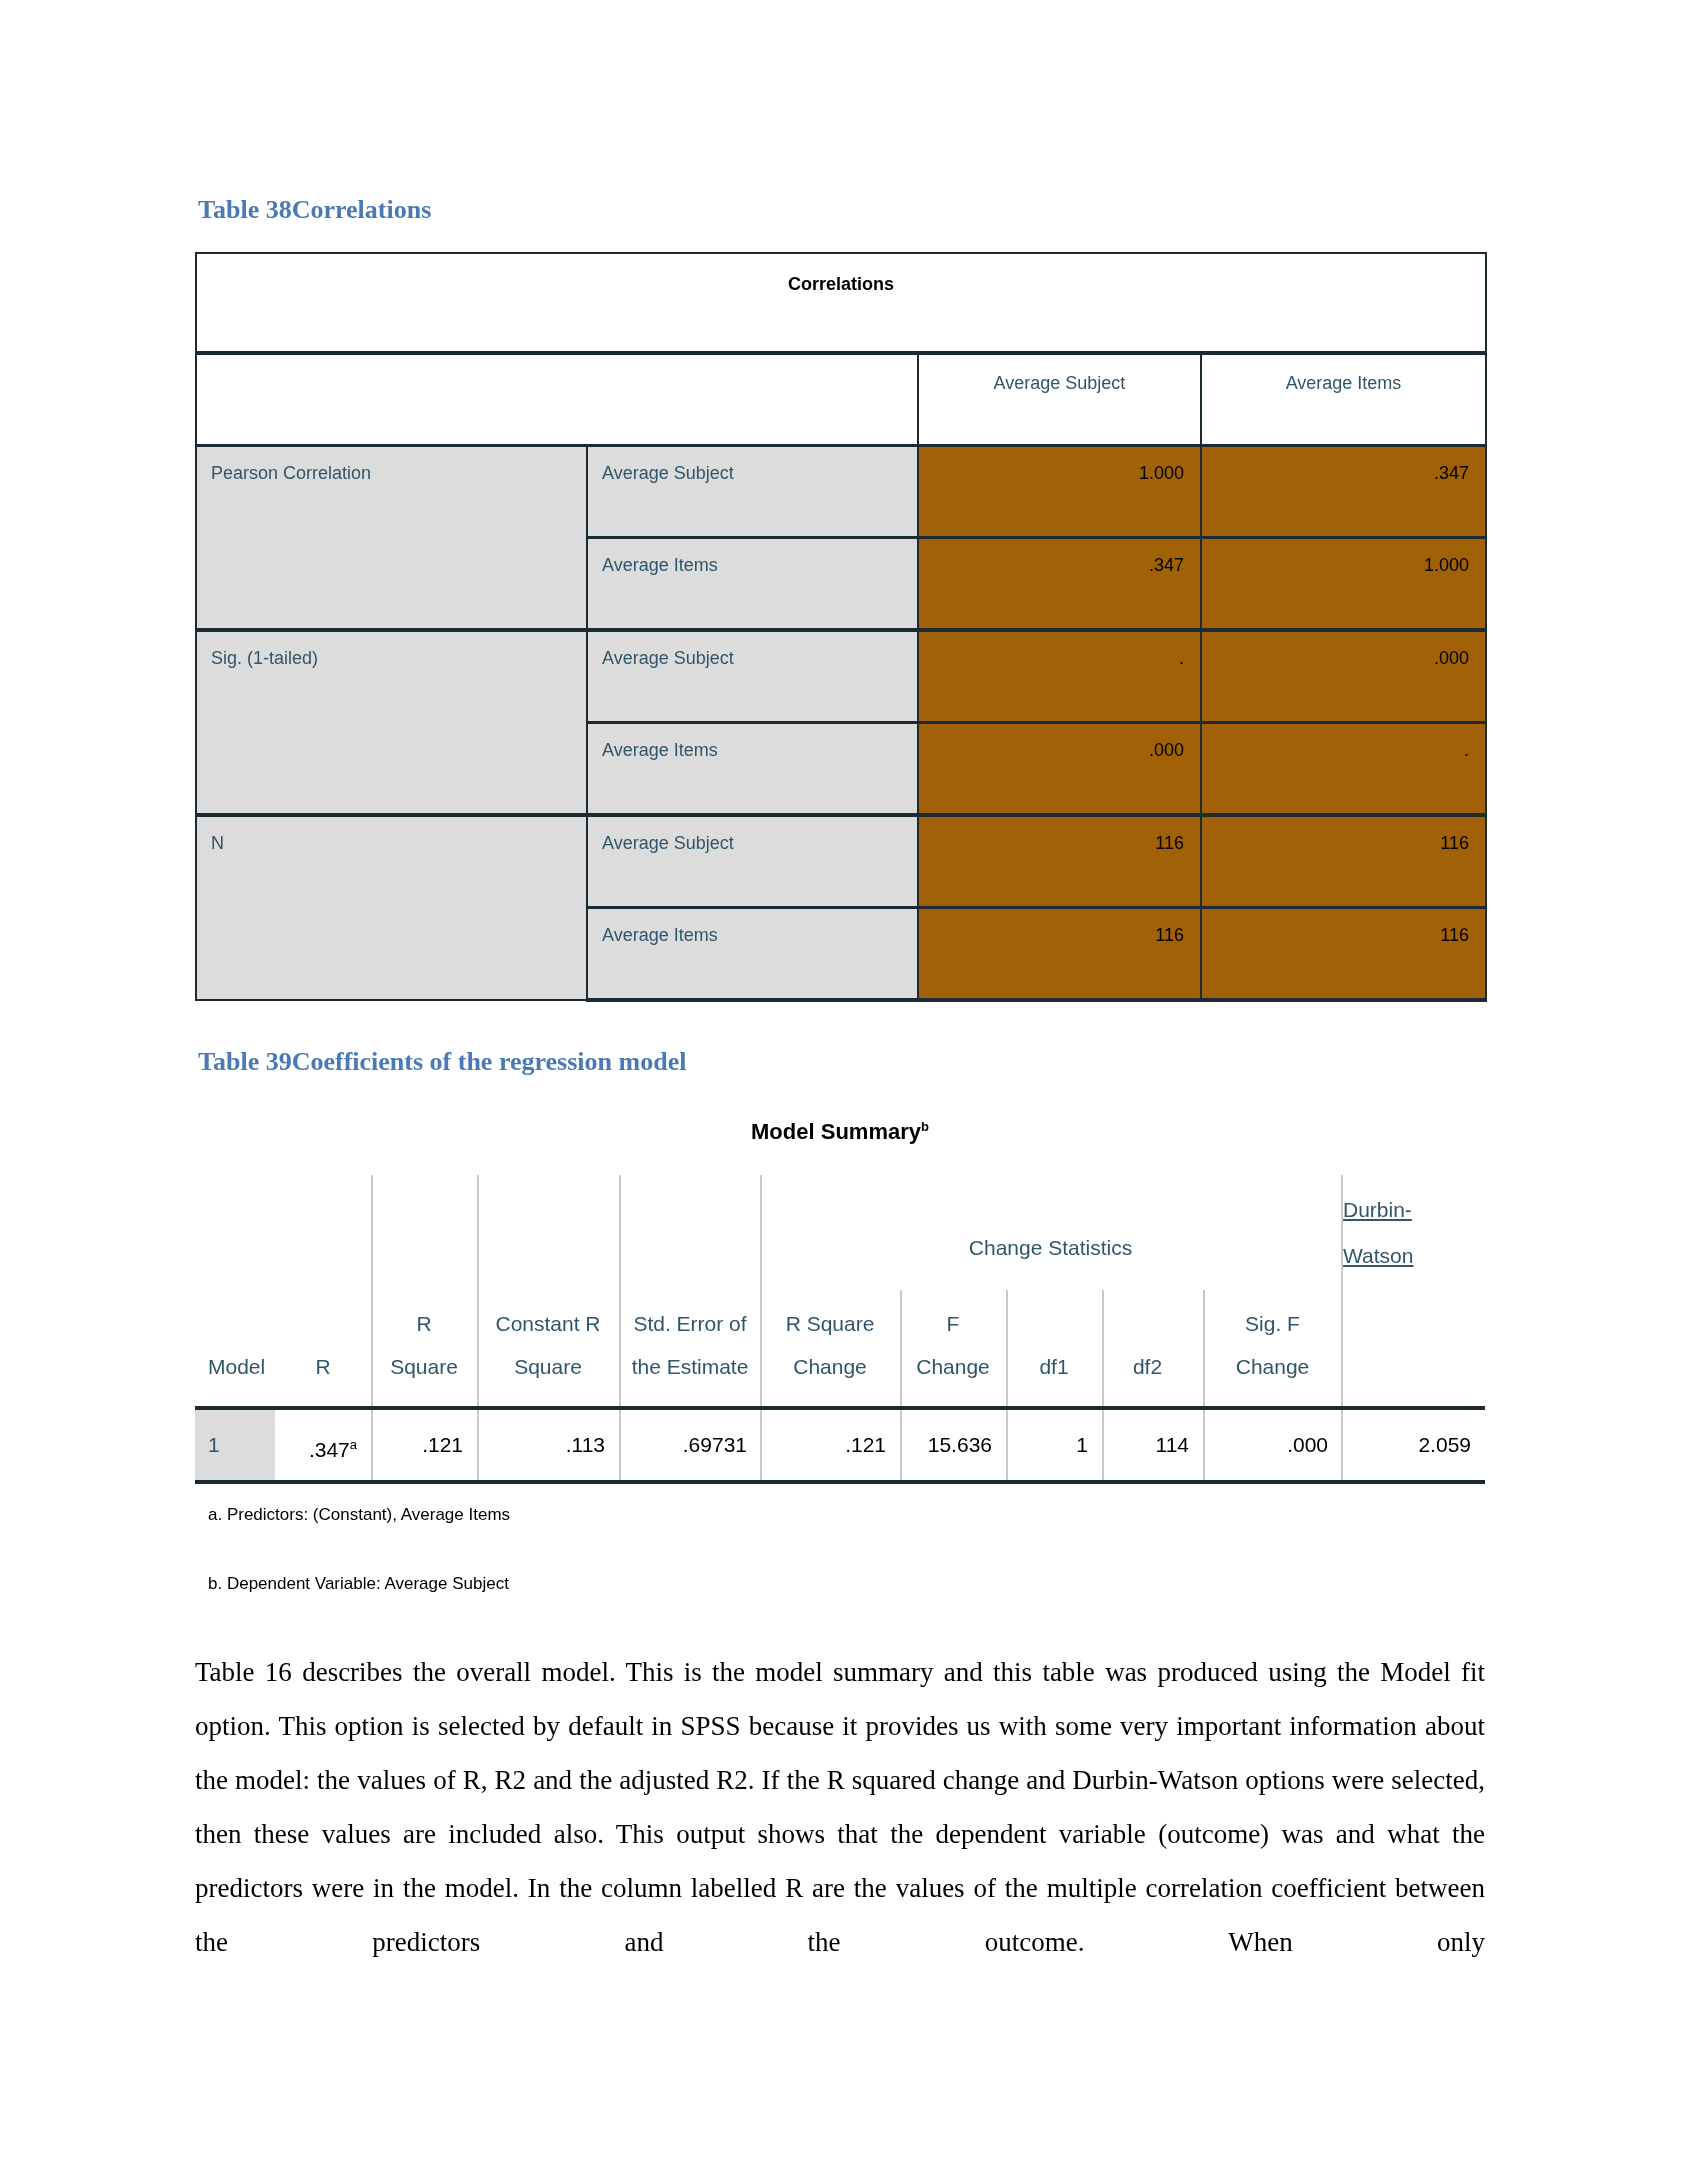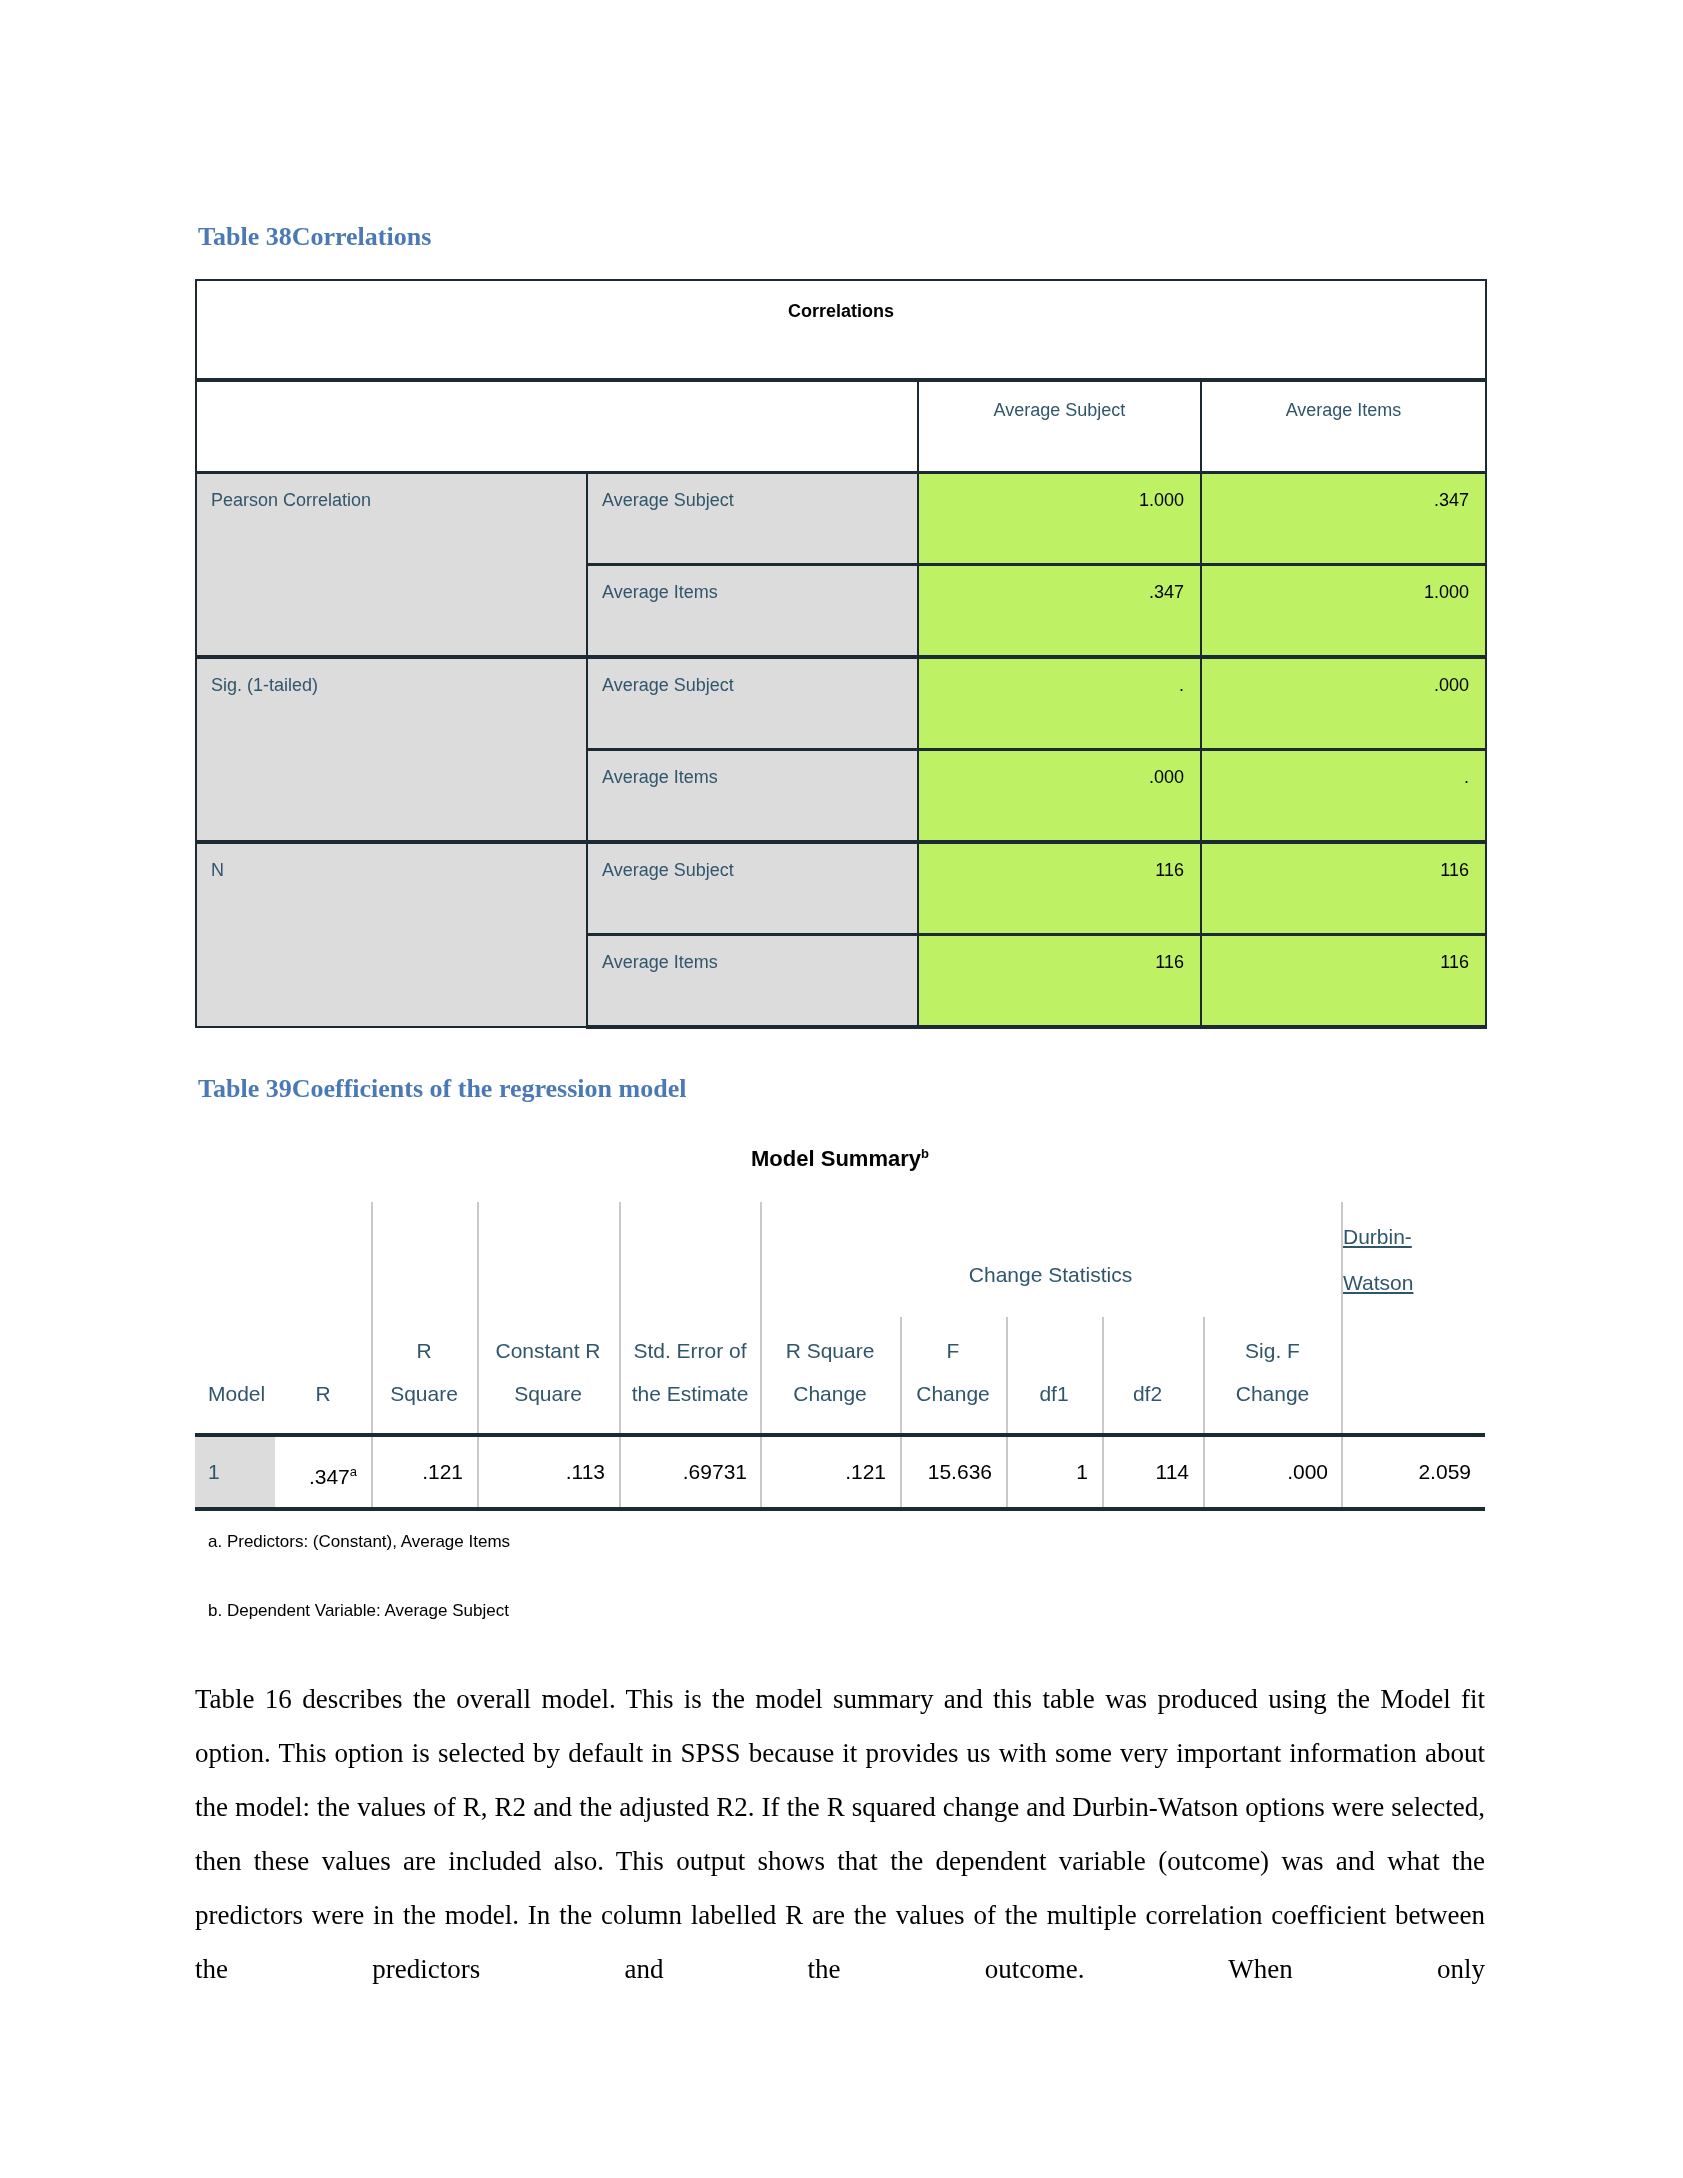--- a/index.html
+++ b/index.html
@@ -6,21 +6,21 @@
     --blue:#4a79b5;
     --slate:#30566b;
     --gray:#dcdcdc;
     --dark:#1c2a33;
     --light:#c9c9c9;
   }
   html,body{margin:0;padding:0;}
   body{width:1683px;height:2178px;background:#ffffff;position:relative;overflow:hidden;
        font-family:"Liberation Sans", sans-serif;}
   .page{position:absolute;left:0;top:0;width:1683px;height:2178px;}
-  .abs{position:absolute;margin-top:27px;}
+  .abs{position:absolute;}
 
   .caption{font-family:"Liberation Serif", serif;font-weight:bold;font-size:26px;color:var(--blue);}
 
   
   .para{font-family:"Liberation Serif", serif;font-size:27px;color:#000;
         width:1290px;line-height:54px;text-align:justify;}
   .para.jlast{text-align-last:justify;}
 
   
   table.corr{border-collapse:collapse;table-layout:fixed;width:1290px;
@@ -28,21 +28,21 @@
   table.corr td{vertical-align:top;overflow:hidden;}
   .t-title td{height:76px;text-align:center;font-weight:bold;color:#000;
               padding-top:20px;border-bottom:4px solid var(--dark);}
   .t-head td{height:70px;border-bottom:3px solid var(--dark);}
   td.ch{color:var(--slate);text-align:center;padding-top:18px;border-left:2px solid var(--dark);}
   td.empty{background:#fff;}
   td.glabel{background:var(--gray);color:var(--slate);padding:16px 10px 0 14px;
             border-right:2px solid var(--dark);}
   td.slabel{background:var(--gray);color:var(--slate);padding:16px 10px 0 14px;
             border-right:2px solid var(--dark);height:73px;}
-  td.val{background:#bef264;color:#000;text-align:right;padding:16px 16px 0 0;height:73px;}
+  td.val{background:#a16207;color:#000;text-align:right;padding:16px 16px 0 0;height:73px;}
   td.val + td.val{border-left:2px solid var(--dark);}
   tr.sub-div td.slabel, tr.sub-div td.val{border-bottom:3px solid var(--dark);}
   tr.grp-top td{border-top:4px solid var(--dark);}
   tr.last td{border-bottom:4px solid var(--dark);}
 
   
   .ms{width:1290px;height:309px;font-size:21px;color:var(--slate);}
   .vl{position:absolute;width:2px;background:var(--light);}
   .hrule{position:absolute;left:0;width:1290px;height:4px;background:var(--dark);}
   .ms-span{position:absolute;text-align:center;line-height:24px;}

